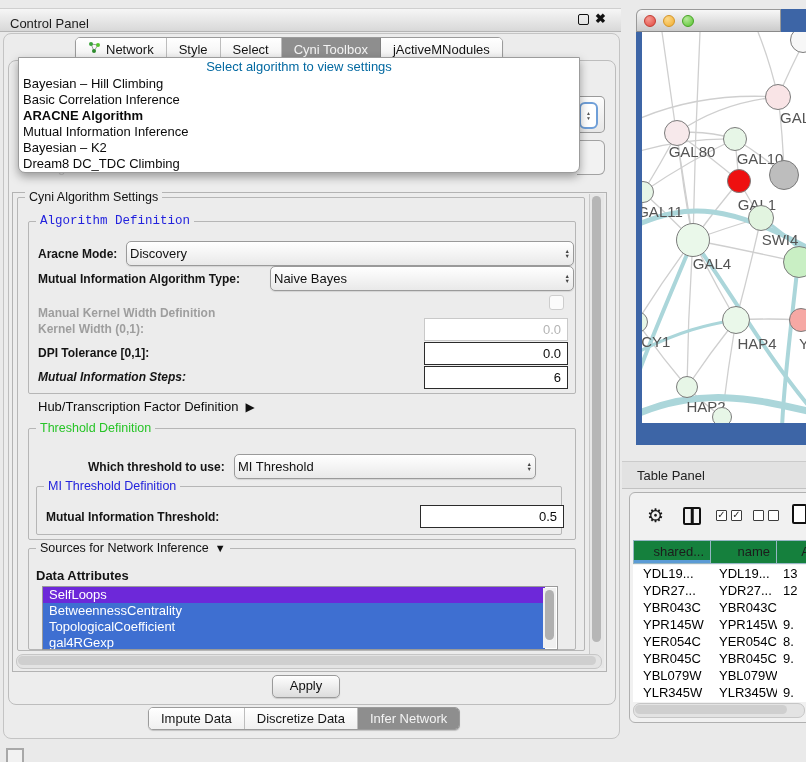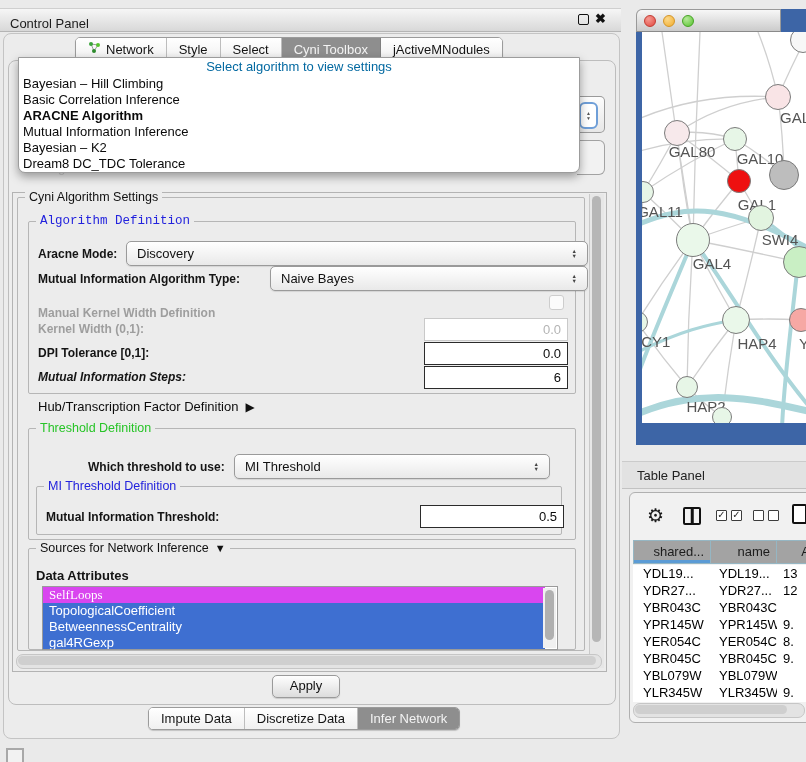--- a/index.html
+++ b/index.html
@@ -73,21 +73,21 @@
   .gtitle{
     position:absolute;top:-8px;left:7px;background:#ececec;padding:0 4px;
     font-size:12.5px;color:#111;white-space:nowrap;display:flex;align-items:center;gap:6px;
   }
   .gtitle.blue{color:#2222dd;}
   .gtitle.green{color:#27c427;}
   .lbl{font-size:12px;font-weight:bold;color:#141414;white-space:nowrap;}
   .lbl.dis{color:#9e9e9e;}
   .combo{
     display:flex;align-items:center;border:1px solid #9a9a9a;border-radius:5px;
-    background:linear-gradient(#ffffff,#e9e9e9);font-size:13px;color:#111;padding:0 10px;
+    background:linear-gradient(#ffffff,#e9e9e9);font-size:13px;color:#111;padding:0 3px;
     box-shadow:0 1px 1px rgba(0,0,0,.1);
   }
   .combo .arrows{margin-left:auto;display:flex;flex-direction:column;font-size:5.5px;line-height:5px;color:#444;}
   .field{
     background:#fff;border:1px solid #2b2b2b;font-size:13px;color:#0a0a0a;
     text-align:right;padding:0 6px;line-height:21px;
   }
   .field.dis{border-color:#c9c9c9;color:#b4b4b4;}
   .chk{width:13px;height:13px;border:1px solid #cdcdcd;border-radius:3px;background:#fbfbfb;}
   .expander{display:flex;align-items:center;gap:7px;font-size:13px;color:#0c0c0c;}
@@ -127,21 +127,21 @@
     border:1px solid #b0b0b0;border-radius:6px;background:#f1f1f1;
   }
   .gear{font-size:19px;color:#1a1a1a;line-height:19px;}
   .cols-icon{width:18px;height:18px;border:2.5px solid #111;border-radius:2px;box-sizing:border-box;position:relative;}
   .cols-icon::after{content:"";position:absolute;left:50%;top:0;bottom:0;width:2.5px;background:#111;transform:translateX(-50%);}
   .cb{width:11px;height:11px;border:1.8px solid #3c3c3c;border-radius:1px;box-sizing:border-box;
       font-size:10px;line-height:8px;color:#2e2e2e;text-align:center;background:#fff;}
   .page-icon{width:15px;height:20px;border:2.5px solid #111;border-radius:2px;background:#fff;box-sizing:border-box;}
   .thead{display:flex;}
   .th{
-    box-sizing:border-box;background:#a3a3a3;border:1px solid #95b6c3;border-left:none;
+    box-sizing:border-box;background:#15803d;border:1px solid #95b6c3;border-left:none;
     font-size:13px;color:#1c1c1c;text-align:right;padding:0 6px;line-height:22px;height:24px;
   }
   .th:first-child{border-left:1px solid #95b6c3;}
   .th.sorted{box-shadow:inset 0 -3px 0 #5b9bd5;}
   .trow{display:flex;height:17px;line-height:17px;background:#fff;}
   .td{box-sizing:border-box;font-size:13px;color:#000;white-space:nowrap;overflow:hidden;}
 </style>
 </head>
 <body>
 
@@ -189,21 +189,21 @@
 <div class="abs frag-box"></div>
 
 <div class="abs popup">
   <div class="ph">Select algorithm to view settings</div>
   <div id="popup-items">
       <div class="item">Bayesian – Hill Climbing</div>
       <div class="item">Basic Correlation Inference</div>
       <div class="item sel">ARACNE Algorithm</div>
       <div class="item">Mutual Information Inference</div>
       <div class="item">Bayesian – K2</div>
-      <div class="item">Dream8 DC_TDC Tolerance</div>
+      <div class="item">Dream8 DC_TDC Climbing</div>
     </div>
 </div>
 
 <div class="abs scrollpane"></div>
 <div class="abs vscroll">
     <div class="thumb"></div>
   </div>
 
 <div class="abs group" style="left:17px;top:197px;width:566px;height:452px;">
   <span class="gtitle">Cyni Algorithm Settings</span>
@@ -261,23 +261,23 @@
 
 <div class="abs group" style="left:28px;top:548px;width:546px;height:100px;">
   <span class="gtitle">
     <span>Sources for Network Inference</span>
     <span style="font-size:11px;">▼</span>
   </span>
 </div>
 <span class="abs lbl" style="left:36px;top:568px;font-size:13px;">Data Attributes</span>
 <div class="abs attr-list" style="left:42px;top:586px;width:514px;height:62px;">
   <div id="attr-items">
-      <div class="attr-item" style="background: #d946ef; width: 496px; font-family: Liberation Serif, serif;">SelfLoops</div>
+      <div class="attr-item" style="background: #6d28d9; width: 496px;">SelfLoops</div>
+      <div class="attr-item" style="background: rgb(62, 111, 209); width: 496px;">BetweennessCentrality</div>
       <div class="attr-item" style="background: rgb(62, 111, 209); width: 496px;">TopologicalCoefficient</div>
-      <div class="attr-item" style="background: rgb(62, 111, 209); width: 496px;">BetweennessCentrality</div>
       <div class="attr-item" style="background: rgb(62, 111, 209); width: 496px;">gal4RGexp</div>
     </div>
   <div class="list-vscroll">
       <div class="thumb"></div>
     </div>
 </div>
 
 <div class="abs hscroll" style="left:16px;top:654px;width:584px;">
   <div class="thumb" style="width:578px;"></div>
 </div>

